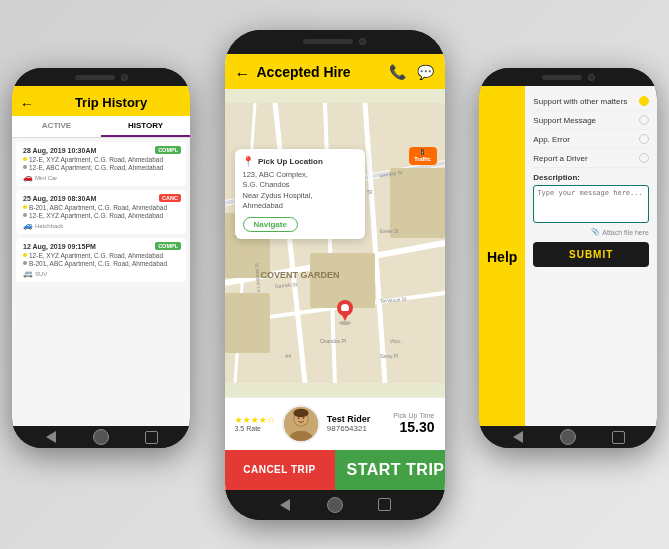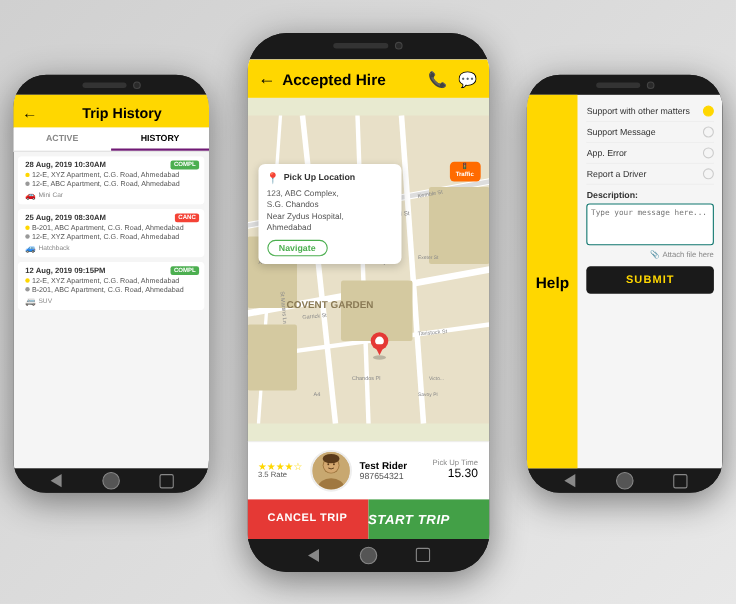--- a/index.html
+++ b/index.html
@@ -417,22 +417,22 @@
     .pickup-time-group {
       text-align: right;
     }
 
     .pickup-time-label {
       font-size: 7px;
       color: #888;
     }
 
     .pickup-time-val {
-      font-size: 11px;
-      font-weight: normal;
+      font-size: 14px;
+      font-weight: bold;
       color: #000;
     }
 
     .ah-buttons {
       display: flex;
     }
 
     .btn-cancel-trip {
       flex: 1;
       background: #e53935;
@@ -443,28 +443,27 @@
       border: none;
       cursor: pointer;
       text-align: center;
       letter-spacing: 0.5px;
     }
 
     .btn-start-trip {
       flex: 1;
       background: #43a047;
       color: #fff;
-      font-size: 12px;
+      font-size: 16px;
       font-weight: bold;
       padding: 11px 0;
       border: none;
       cursor: pointer;
-      text-align: left;
+      text-align: right;
       letter-spacing: 0.5px;
-      font-style: italic;
     }
 
     
     .phone-right {
       width: 178px;
       height: 380px;
       right: 12px;
       top: 68px;
       z-index: 1;
       border-radius: 30px;

